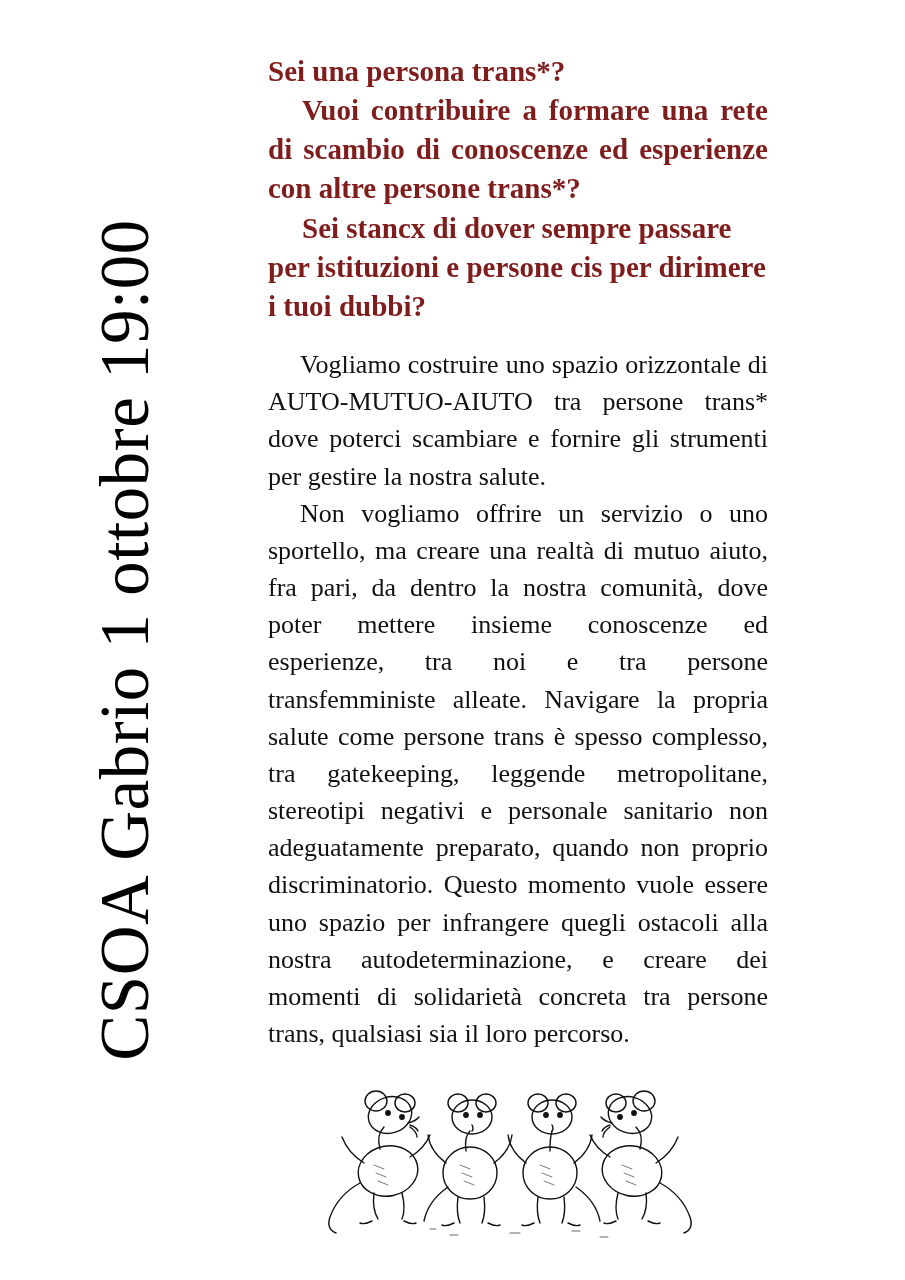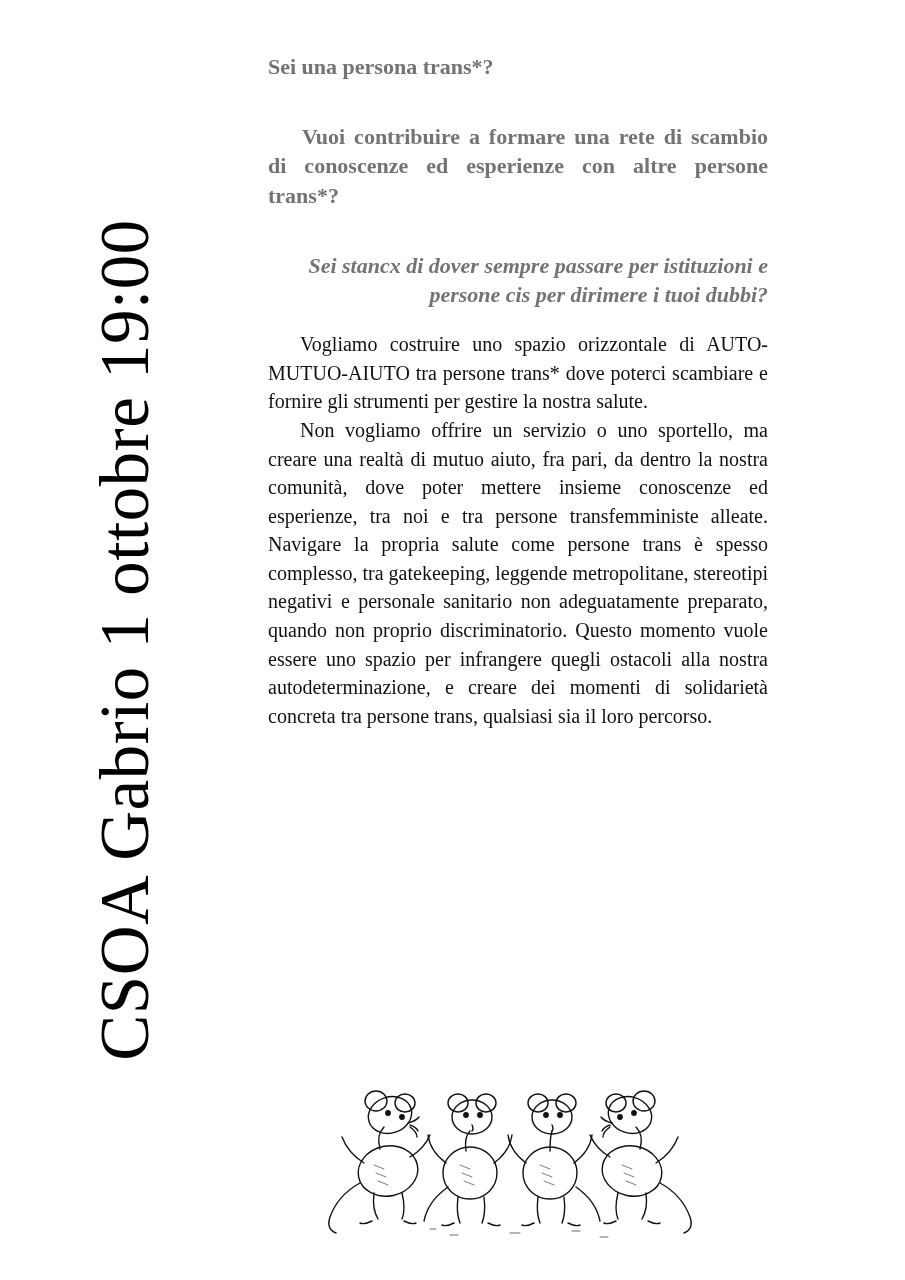--- a/index.html
+++ b/index.html
@@ -48,46 +48,44 @@
   .content {
     position: absolute;
     left: 268px;
     top: 52px;
     width: 500px;
   }
 
   .headline {
     font-family: "Liberation Serif", serif;
     font-weight: bold;
-    font-size: 22px;
+    font-size: 29px;
     line-height: 1.35;
-    color: #737373;
+    color: #7f1d1d;
     text-align: justify;
     text-justify: inter-word;
     margin: 0 0 4px 0;
   }
   .headline p {
     margin: 0;
     text-align: justify;
   }
   .headline p.first {
     text-indent: 0;
   }
   .headline p.indent {
     text-indent: 34px;
-    margin-top: 40px;
   }
   .headline p:last-child {
-    text-align: right;
-    font-style: italic;
+    text-align: left;
   }
 
   .body-text {
     font-family: "Liberation Serif", serif;
-    font-size: 20px;
+    font-size: 26px;
     line-height: 1.43;
     color: #111111;
     text-align: justify;
     text-justify: inter-word;
     margin-top: 20px;
   }
   .body-text p {
     margin: 0;
     text-indent: 32px;
     text-align: justify;

